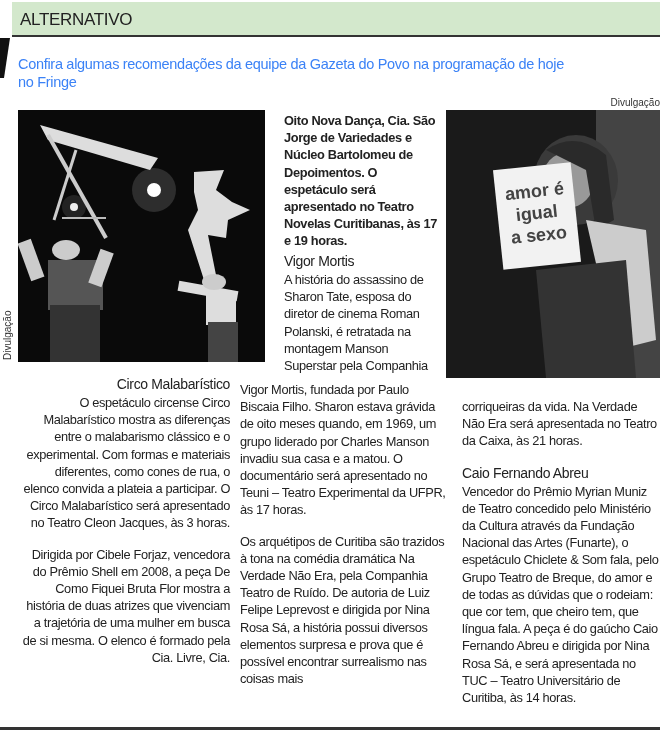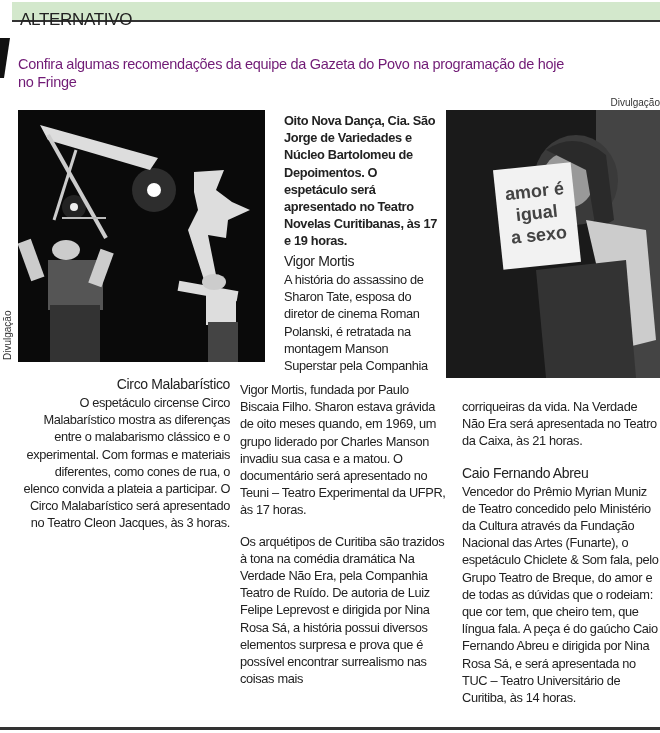--- a/index.html
+++ b/index.html
@@ -1,22 +1,22 @@
 <!DOCTYPE html>
 <html><head>
 <meta charset="utf-8">
 <style>
   html, body { margin:0; padding:0; }
   body { width:660px; height:733px; background:#fff; position:relative; overflow:hidden;
          font-family:"Liberation Sans", sans-serif; color:#222; }
-  .header-bar { position:absolute; left:12px; top:2px; width:648px; height:20px; background:#d3e8cc;
+  .header-bar { position:absolute; left:12px; top:2px; width:648px; height:35px; background:#d3e8cc;
                 border-bottom:2px solid #333; box-sizing:border-box; }
   .header-title { position:absolute; left:8px; top:8px; font-size:17px; color:#222; letter-spacing:-0.3px; }
   .edge-mark { position:absolute; left:0; top:38px; width:10px; height:40px; }
-  .intro { position:absolute; left:18px; top:55px; width:560px; font-size:14.5px; line-height:18px; color:#701a75; letter-spacing:-0.3px; }
+  .intro { position:absolute; left:18px; top:55px; width:560px; font-size:14.5px; line-height:18px; color:#3b82f6; letter-spacing:-0.3px; }
   .credit-top { position:absolute; right:0; top:97px; font-size:10px; color:#333; }
   .credit-side { position:absolute; left:2px; top:360px; font-size:10px; color:#333; transform:rotate(-90deg); transform-origin:left top; }
   .photo { position:absolute; background:#111; overflow:hidden; }
   .photo1 { left:18px; top:110px; width:247px; height:252px; }
   .photo2 { left:446px; top:110px; width:214px; height:268px; background:#2a2a2a; }
   .col { position:absolute; font-size:12.8px; line-height:17.2px; color:#222; letter-spacing:-0.35px; }
   .col p { margin:0; }
   .head { font-size:14px; margin-top:0; line-height:19px; }
   .gap { height:14px; }
   .bottom-rule { position:absolute; left:0; top:727px; width:660px; height:3px; background:#333; }
@@ -77,20 +77,21 @@
     <div>amor é</div>
     <div>igual</div>
     <div>a sexo</div>
   </div>
 </div>
 
 <div class="col" style="left:18px; top:375px; width:212px;text-align:right;">
   <p class="head">Circo Malabarístico</p>
   <p>O espetáculo circense Circo Malabarístico mostra as diferenças entre o malabarismo clássico e o experimental. Com formas e materiais diferentes, como cones de rua, o elenco convida a plateia a participar. O Circo Malabarístico será apresentado no Teatro Cleon Jacques, às 3 horas.</p>
   <div class="gap"></div>
+  <p>Dirigida por Cibele Forjaz, vencedora do Prêmio Shell em 2008, a peça De Como Fiquei Bruta Flor mostra a história de duas atrizes que vivenciam a trajetória de uma mulher em busca de si mesma. O elenco é formado pela Cia. Livre, Cia.</p>
 </div>
 
 <div class="col" style="left:284px; top:112px; width:156px;font-weight:bold;">
   <p>Oito Nova Dança, Cia. São Jorge de Variedades e Núcleo Bartolomeu de Depoimentos. O espetáculo será apresentado no Teatro Novelas Curitibanas, às 17 e 19 horas.</p>
 </div>
 <div class="col" style="left:284px; top:252px; width:156px;">
   <p class="head">Vigor Mortis</p>
   <p>A história do assassino de Sharon Tate, esposa do diretor de cinema Roman Polanski, é retratada na montagem Manson Superstar pela Companhia</p>
 </div>
 <div class="col" style="left:240px; top:381px; width:210px;">

